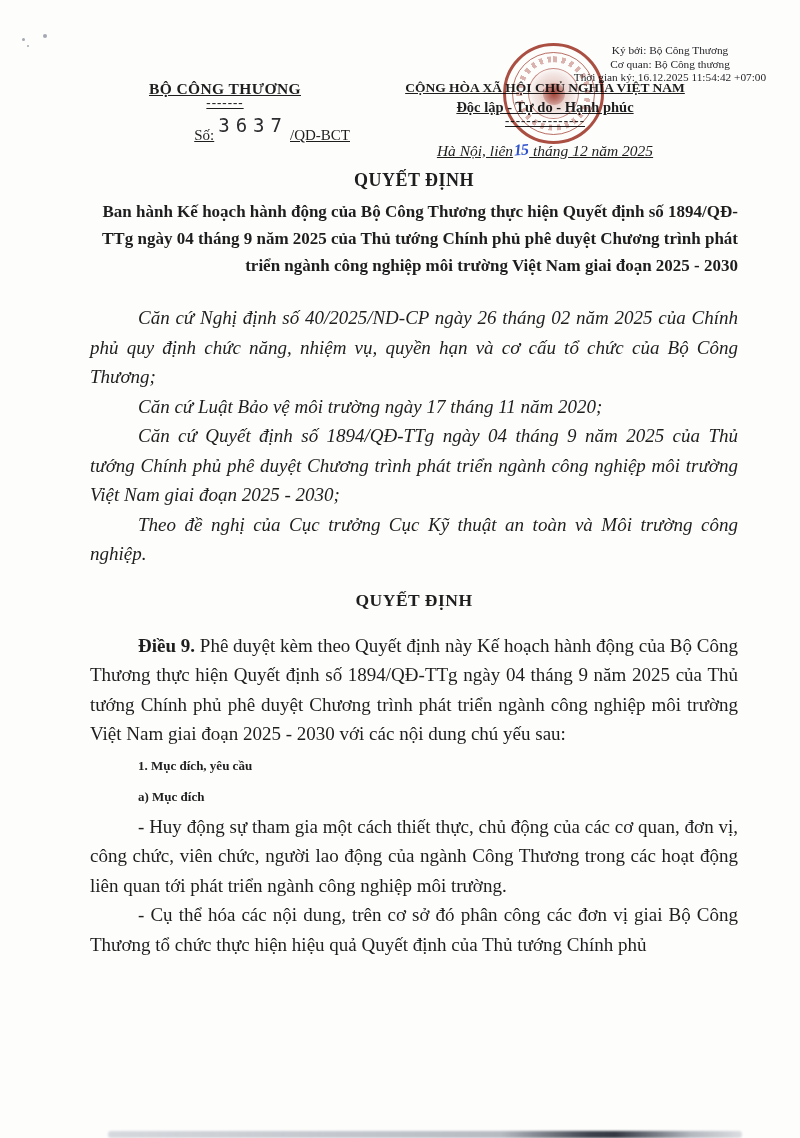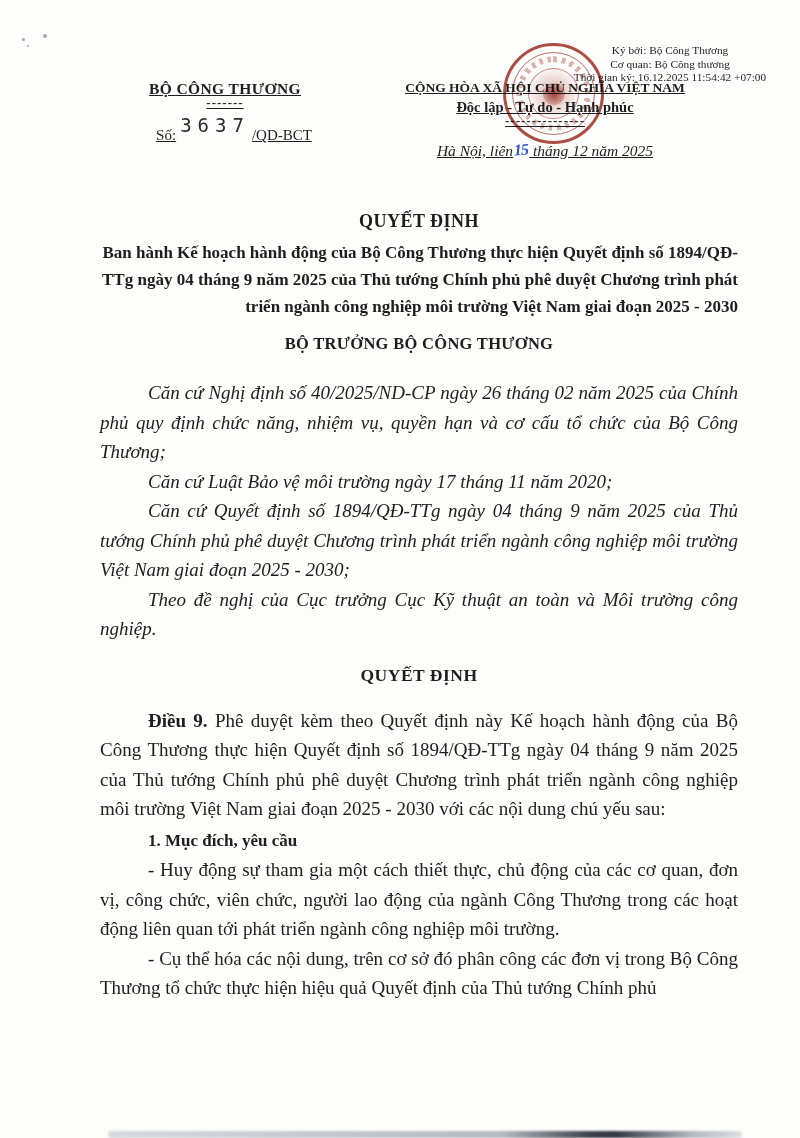--- a/index.html
+++ b/index.html
@@ -24,21 +24,21 @@
       rgba(95,105,122,.45) 62%, rgba(35,40,52,.88) 76%,
       rgba(30,34,46,.9) 80%, rgba(90,100,118,.45) 92%, rgba(120,130,145,.25));
     filter:blur(1.2px);
     border-radius:3px;
   }
   
   .header{position:absolute;top:80px;left:100px;right:60px;display:flex;text-decoration:underline;}
   .header-left{width:250px;text-align:center;flex:none;}
   .org-name{font-weight:bold;font-size:15.5px;letter-spacing:.4px;white-space:nowrap;}
   .divider{font-weight:bold;letter-spacing:1px;font-size:13px;line-height:10px;}
-  .so-line{margin-top:14px;font-size:15px;text-align:center;padding-left:18px;white-space:nowrap;}
+  .so-line{margin-top:14px;font-size:15px;text-align:right;padding-left:18px;white-space:nowrap;}
   .stamp-number{
     display:inline-block;
     font-family:"DejaVu Sans Mono","Liberation Mono",monospace;
     font-size:19px;letter-spacing:6px;color:#2d2d30;
     transform:translateY(-8px);
     margin:0 2px 0 4px;
   }
   .header-right{flex:1;text-align:center;}
   .national-1{font-weight:bold;font-size:13.5px;white-space:nowrap;}
   .national-2{font-weight:bold;font-size:14.5px;margin-top:3px;}
@@ -80,21 +80,21 @@
   }
   .stamp .arc-text{
     position:absolute;inset:10px;border-radius:50%;
     background:
       repeating-conic-gradient(rgba(158,48,34,.5) 0 6deg, transparent 6deg 14deg);
     -webkit-mask:radial-gradient(circle, transparent 58%, #000 60%);
             mask:radial-gradient(circle, transparent 58%, #000 60%);
     opacity:.7;
   }
   
-  .body{position:absolute;top:170px;left:100px;right:62px;margin-top:41px;}
+  .body{position:absolute;top:170px;left:90px;right:62px;}
   .h-main{
     text-align:center;font-weight:bold;font-size:18px;margin:0;
     letter-spacing:.5px;
   }
   .subject{
     text-align:right;font-weight:bold;font-size:17px;line-height:27px;
     margin:7px 0 0 0;
   }
   .authority{
     text-align:center;font-weight:bold;font-size:16.5px;margin:14px 0 0 0;
@@ -103,21 +103,21 @@
   p.doc{
     margin:0;font-size:19px;line-height:29.5px;
     text-align:justify;text-indent:48px;
   }
   p.doc.it{font-style:italic;}
   .h-decide{
     text-align:center;font-weight:bold;font-size:17.5px;
     margin:21px 0 20px 0;letter-spacing:.5px;
   }
   .preamble-wrap{margin-top:24px;}
-  .sec-head{font-weight:bold;text-indent:48px;font-size:17px;line-height:29.5px;margin:2px 0 0 0;}
+  .sec-head{font-weight:bold;text-indent:48px;font-size:13px;line-height:29.5px;margin:2px 0 0 0;}
   .bullet{margin-top:8px;}
   b.lead{font-weight:bold;}
 </style>
 </head>
 <body>
 
 <div class="page">
 
   <span class="speck s1"></span>
   <span class="speck s2"></span>
@@ -150,33 +150,33 @@
   <div class="stamp">
     <div class="ring2"></div>
     <div class="arc-text"></div>
     <div class="ring3"></div>
     <div class="emblem"></div>
   </div>
 
   <div class="body">
     <h1 class="h-main">QUYẾT ĐỊNH</h1>
     <div class="subject">Ban hành Kế hoạch hành động của Bộ Công Thương thực hiện Quyết định số 1894/QĐ-TTg ngày 04 tháng 9 năm 2025 của Thủ tướng Chính phủ phê duyệt Chương trình phát triển ngành công nghiệp môi trường Việt Nam giai đoạn 2025 - 2030</div>
-    <div class="authority">BỘ TRƯỞNG BỘ CÔNG THƯƠNG</div>
 
     <div class="preamble-wrap">
       <p class="doc it">Căn cứ Nghị định số 40/2025/ND-CP ngày 26 tháng 02 năm 2025 của Chính phủ quy định chức năng, nhiệm vụ, quyền hạn và cơ cấu tổ chức của Bộ Công Thương;</p>
       <p class="doc it">Căn cứ Luật Bảo vệ môi trường ngày 17 tháng 11 năm 2020;</p>
       <p class="doc it">Căn cứ Quyết định số 1894/QĐ-TTg ngày 04 tháng 9 năm 2025 của Thủ tướng Chính phủ phê duyệt Chương trình phát triển ngành công nghiệp môi trường Việt Nam giai đoạn 2025 - 2030;</p>
       <p class="doc it">Theo đề nghị của Cục trưởng Cục Kỹ thuật an toàn và Môi trường công nghiệp.</p>
     </div>
 
     <div class="h-decide">QUYẾT ĐỊNH</div>
 
     <p class="doc"><b class="lead">Điều 9.</b><span> Phê duyệt kèm theo Quyết định này Kế hoạch hành động của Bộ Công Thương thực hiện Quyết định số 1894/QĐ-TTg ngày 04 tháng 9 năm 2025 của Thủ tướng Chính phủ phê duyệt Chương trình phát triển ngành công nghiệp môi trường Việt Nam giai đoạn 2025 - 2030 với các nội dung chú yếu sau:</span></p>
 
     <p class="sec-head">1. Mục đích, yêu cầu</p>
+    <p class="sec-head">a) Mục đích</p>
 
     <p class="doc bullet">- Huy động sự tham gia một cách thiết thực, chủ động của các cơ quan, đơn vị, công chức, viên chức, người lao động của ngành Công Thương trong các hoạt động liên quan tới phát triển ngành công nghiệp môi trường.</p>
-    <p class="doc bullet">- Cụ thể hóa các nội dung, trên cơ sở đó phân công các đơn vị trong Bộ Công Thương tổ chức thực hiện hiệu quả Quyết định của Thủ tướng Chính phủ</p>
+    <p class="doc bullet">- Cụ thể hóa các nội dung, trên cơ sở đó phân công các đơn vị giai Bộ Công Thương tổ chức thực hiện hiệu quả Quyết định của Thủ tướng Chính phủ</p>
   </div>
 
   <div class="bottom-shadow"></div>
 </div>
 
 </body></html>

